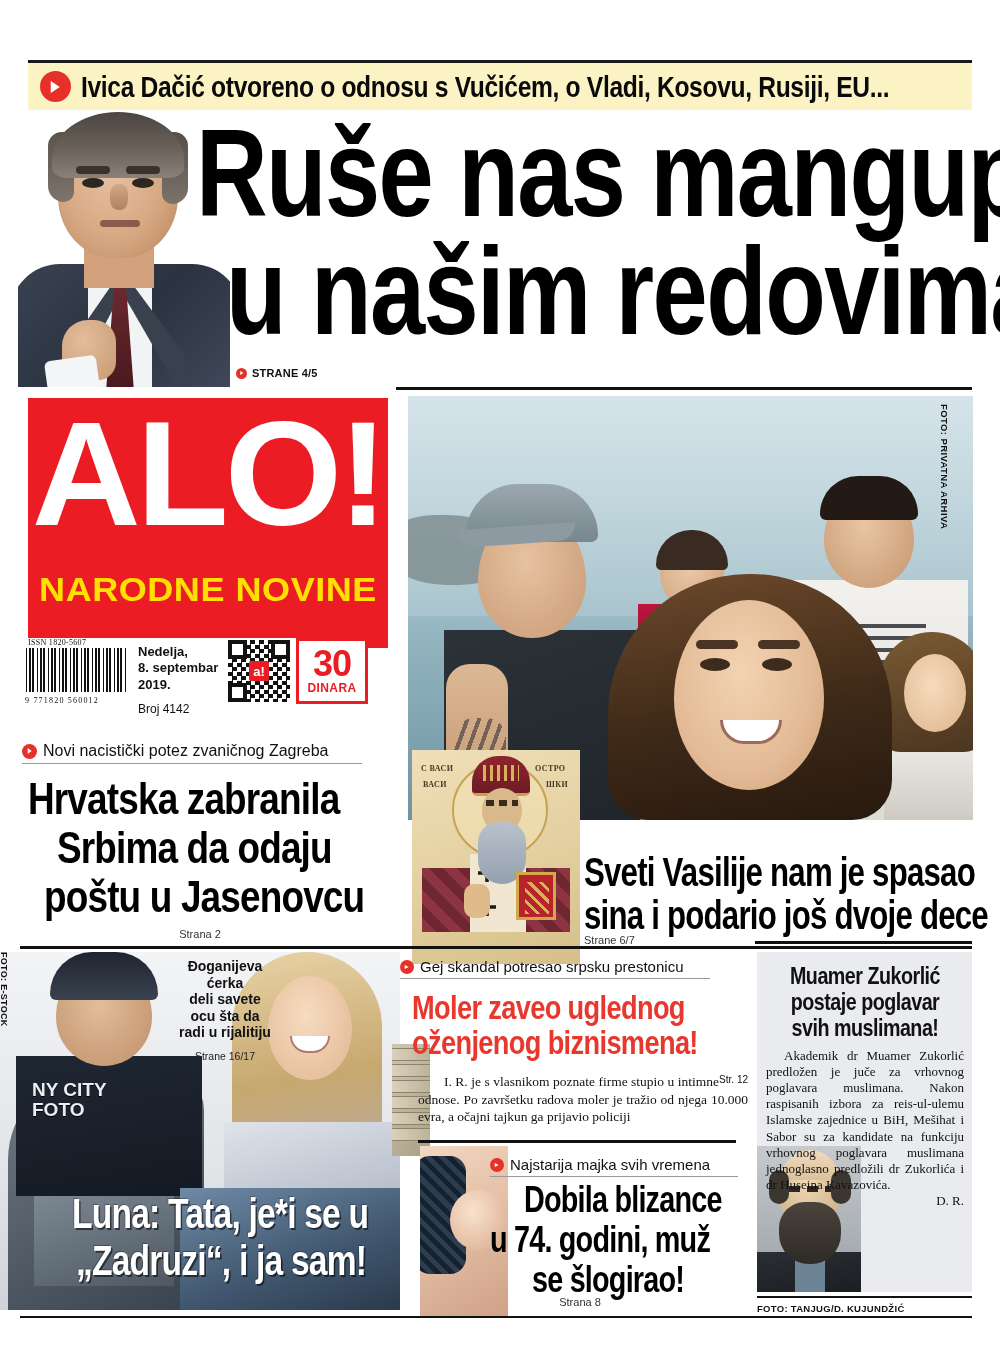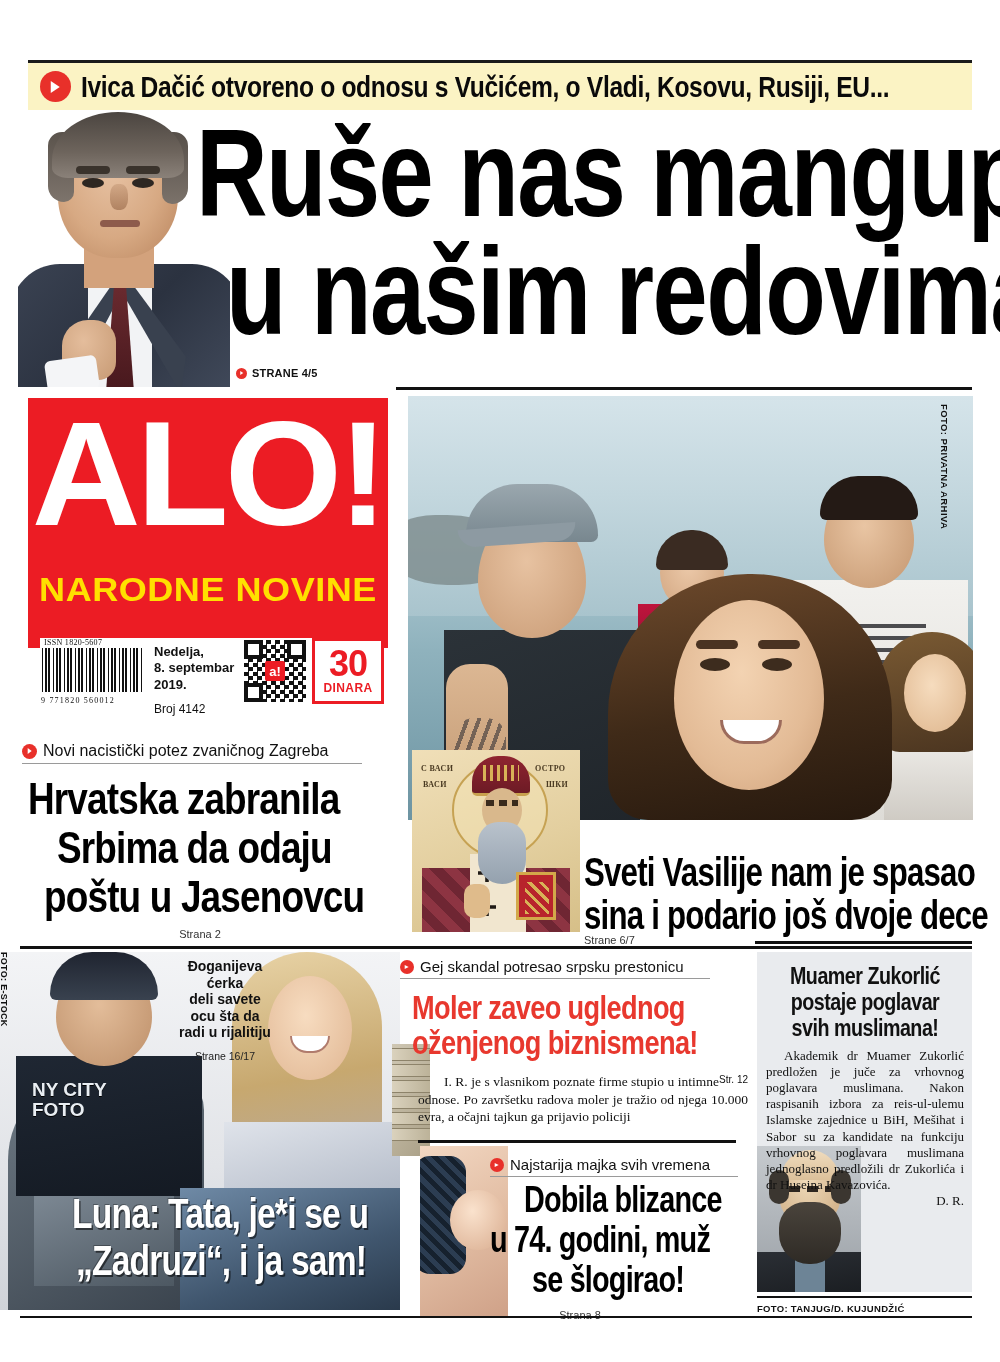--- a/index.html
+++ b/index.html
@@ -86,21 +86,21 @@
   #mast .alo { position:absolute; left:0; top:2px; width:360px; text-align:center;
      color:#fff; font-size:148px; font-weight:700; line-height:1;
      font-family:"Liberation Sans",sans-serif; letter-spacing:-4px;
      transform:scaleX(1.02); transform-origin:center top; }
   #mast .sub { position:absolute; left:0; top:172px; width:360px; text-align:center;
      color:#ffe000; font-size:34px; font-weight:700; letter-spacing:.5px;
      transform:scaleX(1.06); transform-origin:center top;
      font-family:"Liberation Sans",sans-serif; }
 
   
-  #info { left:40px; top:638px; width:344px; height:66px; background:#fff;
+  #info { left:24px; top:638px; width:344px; height:66px; background:#fff;
           display:flex; align-items:stretch; }
   #barcode { width:104px; position:relative; padding-top:10px;}
   #barcode .issn { position:absolute; top:0; left:4px; font-size:8px; letter-spacing:.3px;
                    color:#111; font-family:"Liberation Serif",serif;}
   #barcode .bars { position:absolute; top:10px; left:2px; width:100px; height:44px;
     background:repeating-linear-gradient(90deg,#111 0 1px,#fff 1px 3px,#111 3px 5px,#fff 5px 6px,#111 6px 8px,#fff 8px 11px);}
   #barcode .num { position:absolute; bottom:-1px; left:1px; font-size:8px; color:#111;
                   letter-spacing:1.2px; font-family:"Liberation Serif",serif;}
   #datebox { flex:1; padding:6px 0 0 10px; }
   #datebox .d1,#datebox .d2 { font-size:13px; font-weight:700; color:#111; line-height:1.25;}
@@ -193,21 +193,21 @@
      background:linear-gradient(170deg,#7a5a33,#4b3520);border-radius:60px 60px 24px 24px;}
   #photoFam .kidR .f{position:absolute;left:26px;top:22px;width:62px;height:78px;
      background:radial-gradient(ellipse at 45% 40%,#f6dcbe,#ddb48b);border-radius:50%;}
   #photoFam .kidR .b{position:absolute;left:6px;top:112px;width:100px;height:76px;
      background:linear-gradient(180deg,#eceae6,#cfcbc4);}
   #credit1 { left:950px; top:404px; font-size:9.5px; font-weight:700; color:#111;
              transform:rotate(90deg); transform-origin:left top; letter-spacing:.4px;
              white-space:nowrap; }
 
   
-  #icon { left:412px; top:750px; width:168px; height:182px;
+  #icon { left:412px; top:750px; width:168px; height:214px;
           background:linear-gradient(160deg,#f0dfb8 0%,#e3cf9f 55%,#d6bf88 100%);
           overflow:hidden; }
   #icon .halo { position:absolute; left:40px; top:12px; width:96px; height:96px;
      border-radius:50%; border:2px solid #c6a253; background:rgba(243,227,182,.5);}
   #icon .crown{ position:absolute; left:60px; top:6px; width:58px; height:40px;
      background:linear-gradient(180deg,#8f2430 0%,#6d1b25 100%);
      border-radius:26px 26px 5px 5px; border-bottom:3px solid #c8a14e;}
   #icon .crown::after{content:"";position:absolute;left:11px;top:9px;width:36px;height:16px;
      background:repeating-linear-gradient(90deg,#d8b257 0 3px,rgba(0,0,0,0) 3px 7px);}
   #icon .face{ position:absolute; left:70px; top:38px; width:40px; height:46px;
@@ -317,21 +317,21 @@
      background:linear-gradient(90deg,#ded6c2,#b3a98e);border:1px solid #8d836a;}
 
   
   #kicker4 { left:490px; top:1156px; display:flex; align-items:center; gap:6px;
              border-bottom:1.5px solid #9a9a9a; padding-bottom:3px; width:248px;}
   #kicker4 .bullet{width:14px;height:14px;font-size:14px;}
   #kicker4 .t{font-size:15px;color:#111;}
   #h4a{ left:524px; top:1182px; font-size:36px; transform:scaleX(.8); transform-origin:left top;}
   #h4b{ left:490px; top:1222px; font-size:36px; transform:scaleX(.8); transform-origin:left top;}
   #h4c{ left:532px; top:1262px; font-size:36px; transform:scaleX(.8); transform-origin:left top;}
-  #h4page{ left:420px; top:1296px; width:320px; text-align:center; font-size:11px; color:#333;margin-top:13px;}
+  #h4page{ left:420px; top:1296px; width:320px; text-align:center; font-size:11px; color:#333;}
   #legs { left:420px; top:1146px; width:88px; height:170px; overflow:hidden;
           background:linear-gradient(150deg,#f2d7c2 0%,#e2bda3 50%,#cfa188 100%);}
   #legs .lace{position:absolute;left:-6px;top:10px;width:52px;height:118px;
      background:repeating-linear-gradient(45deg,#2c3d52 0 5px,#16212e 5px 10px);
      border-radius:16px;}
   #legs .knee{position:absolute;left:30px;top:44px;width:56px;height:60px;
      background:radial-gradient(ellipse at 40% 35%,#fae2cd,#d8ab8d);border-radius:50%;}
 
   
   #zuk { left:757px; top:952px; width:215px; height:340px; background:#e9ebee; }

